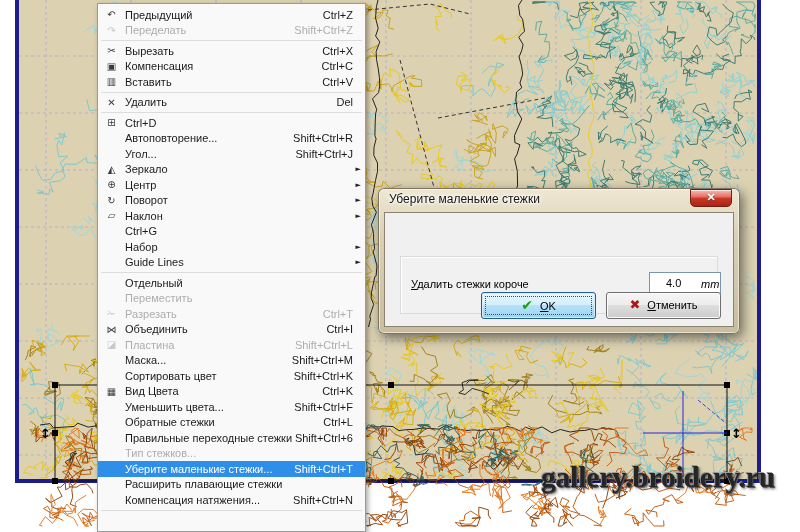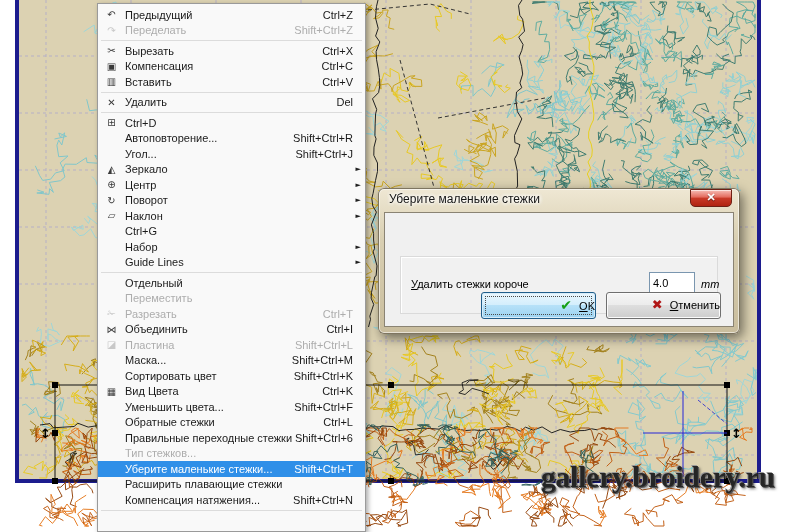--- a/index.html
+++ b/index.html
@@ -45,24 +45,24 @@
     box-shadow:inset 0 1px 0 rgba(255,255,255,.6);
     color:#fff;font-weight:bold;font-size:11px;text-align:center;line-height:15px;
     text-shadow:0 1px 1px rgba(0,0,0,.5);}
   .dlg-client{position:absolute;left:6px;right:6px;top:24px;bottom:7px;
     background:#f0f0f0;border:1px solid #8a8373;}
   .dlg-group{position:absolute;left:15px;top:8px;width:318px;height:58px;box-sizing:border-box;
     border:1px solid #dadada;box-shadow:inset 1px 1px 0 #fff;background:#f1f1f1;margin-top:35px;}
   .dlg-field-label{position:absolute;left:10px;top:21px;font-size:11px;color:#000;}
   .dlg-input{position:absolute;left:248px;top:15px;width:38px;height:18px;
     border:1px solid #7a96af;background:#fff;font-family:"Liberation Sans",sans-serif;
-    font-size:11px;padding:1px 3px;}
+    font-size:11px;padding:1px 16px;}
   .dlg-unit{position:absolute;left:300px;top:21px;font-size:11px;color:#000;font-style:italic;}
   .btn{position:absolute;top:79px;width:115px;height:27px;box-sizing:border-box;
-    border-radius:3px;font-size:11px;color:#000;text-align:right;line-height:24px;cursor:default;}
+    border-radius:3px;font-size:11px;color:#000;text-align:center;line-height:24px;cursor:default;}
   .btn-ok{left:96px;border:1px solid #1f5d8a;
     background:linear-gradient(180deg,#eaf7fe,#d3eefc 48%,#b6e1f8 50%,#9cd3f2);
     box-shadow:inset 0 0 0 1px #d7ecf9;}
   .btn-ok::after{content:"";position:absolute;left:3px;right:3px;top:3px;bottom:3px;
     border:1px dotted #4a4a4a;}
   .btn-cancel{left:221px;border:1px solid #6f6f6f;
     background:linear-gradient(180deg,#f6f6f6,#ececec 48%,#dedede 50%,#cdcdcd);
     box-shadow:inset 0 0 0 1px #fbfbfb;}
   .glyph-check{color:#16a016;font-weight:bold;font-size:14px;margin-right:7px;
     font-family:"DejaVu Sans",sans-serif;}

